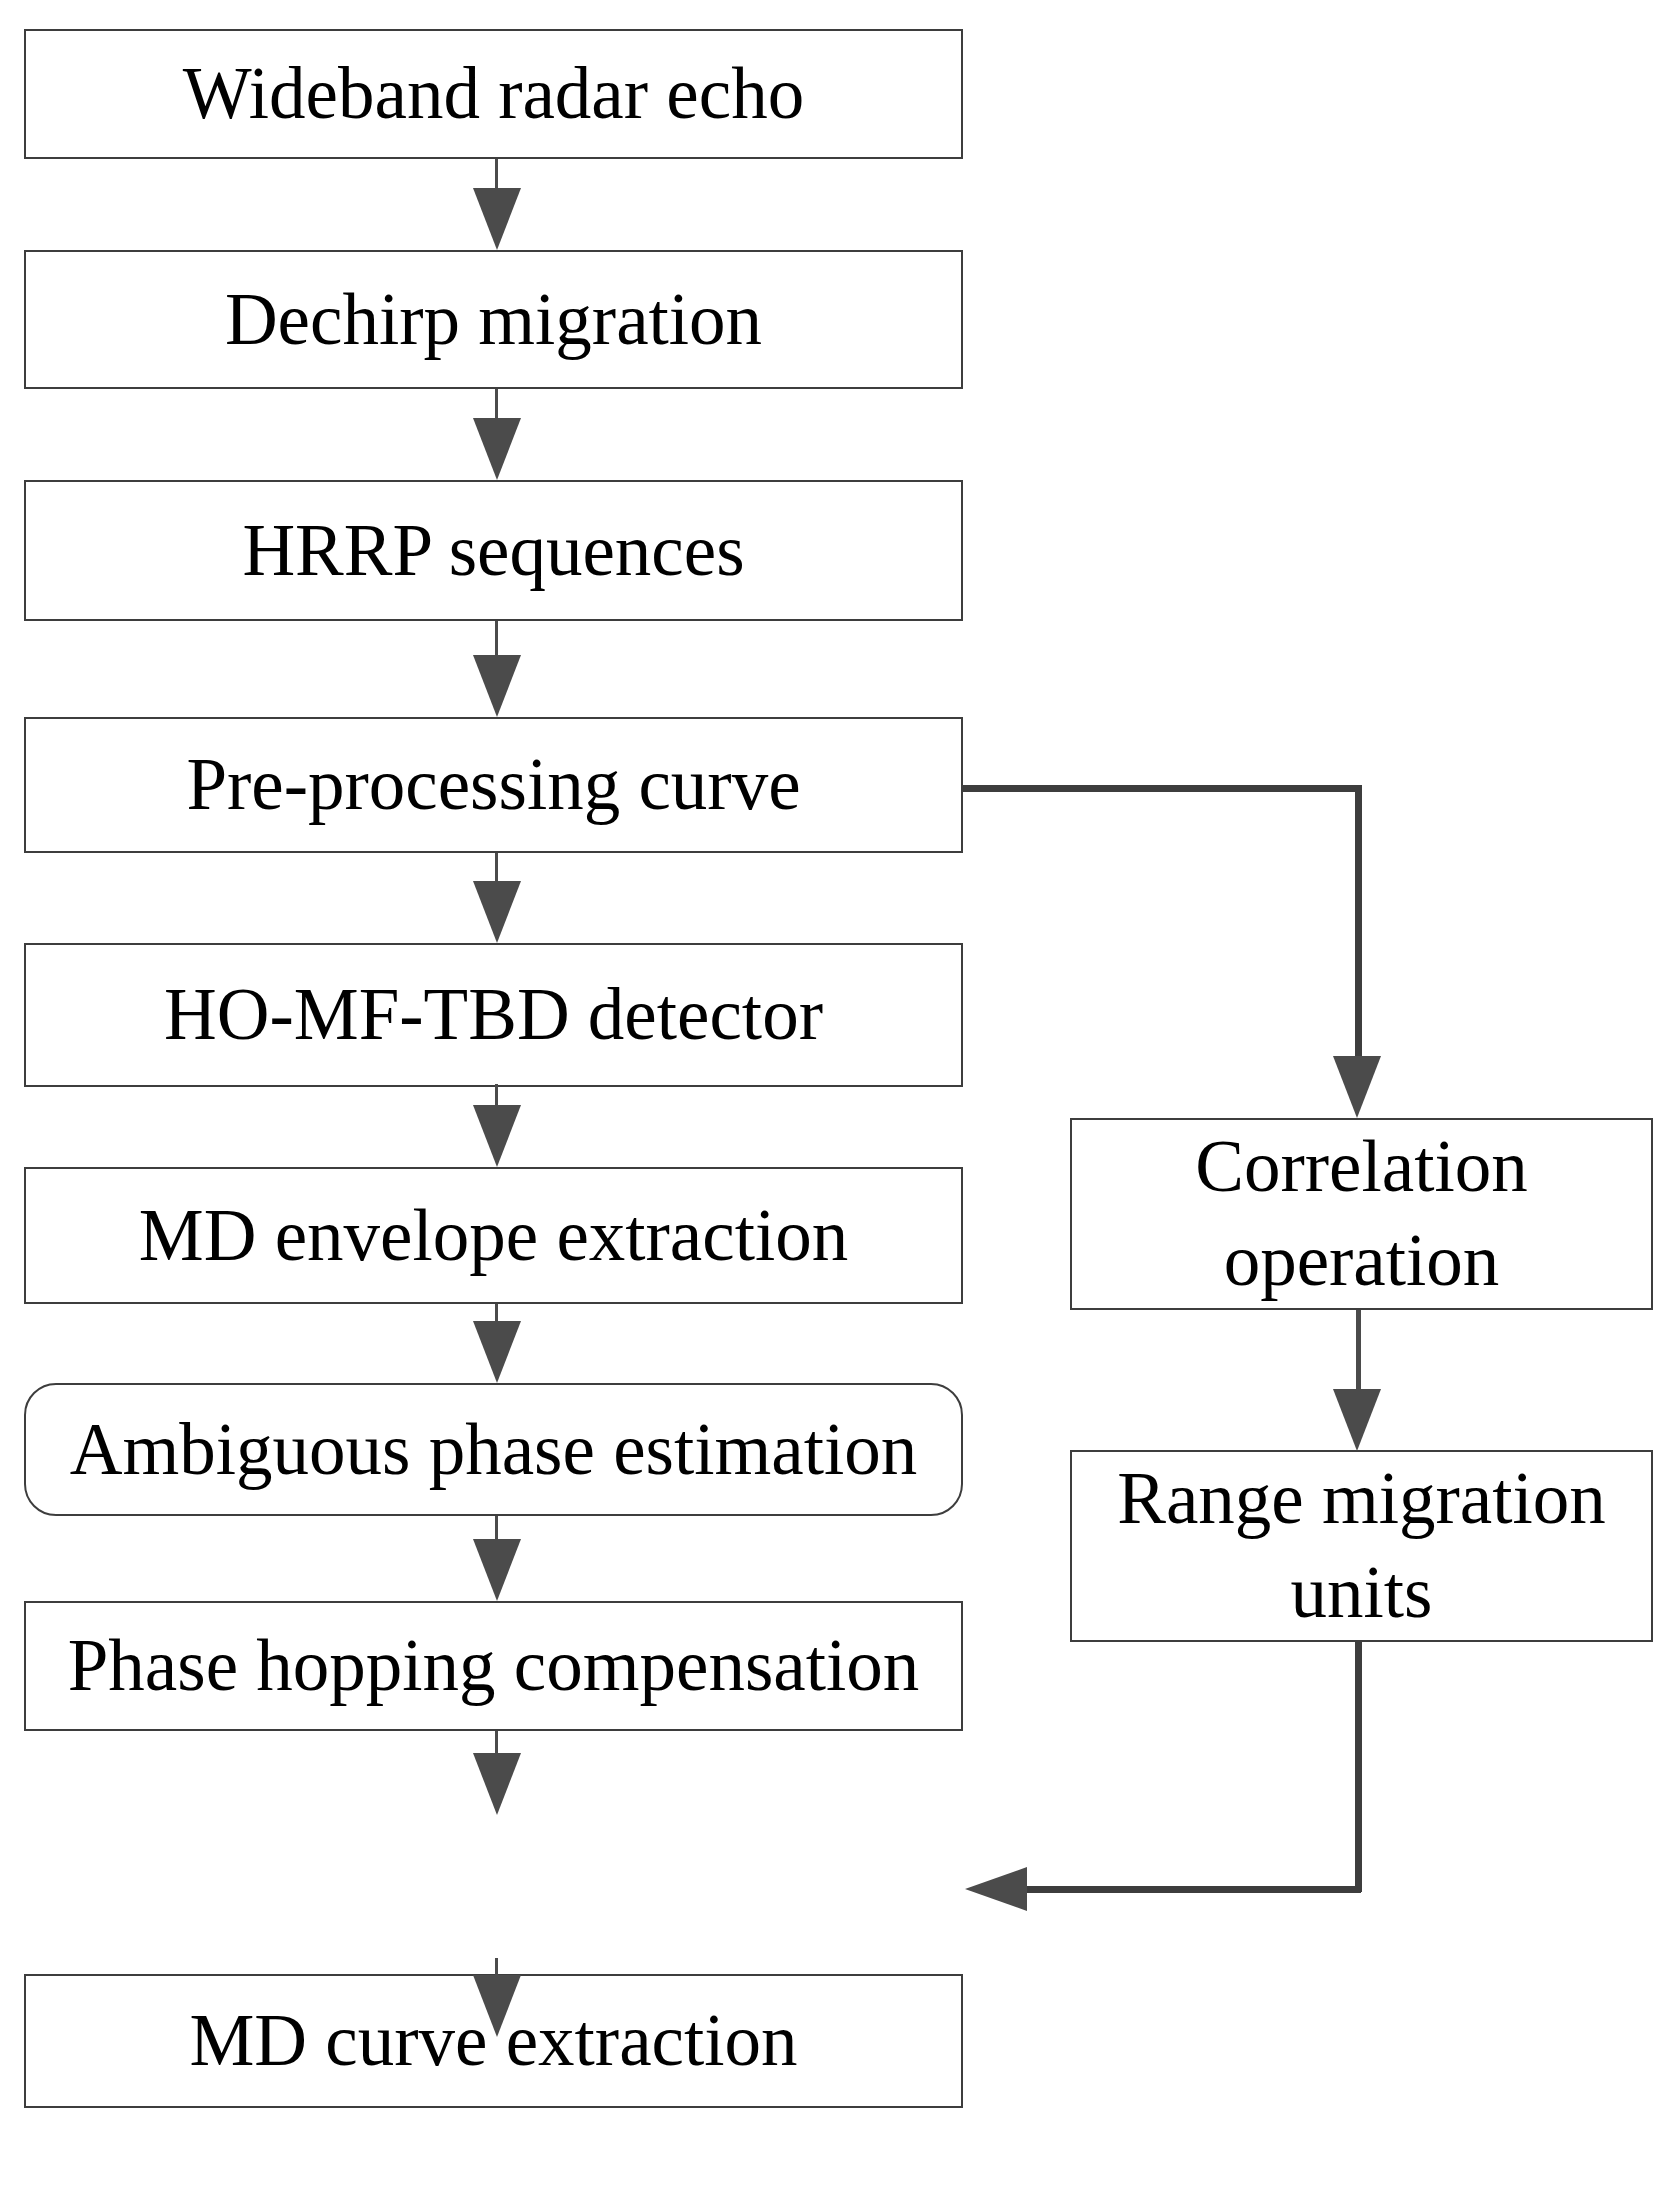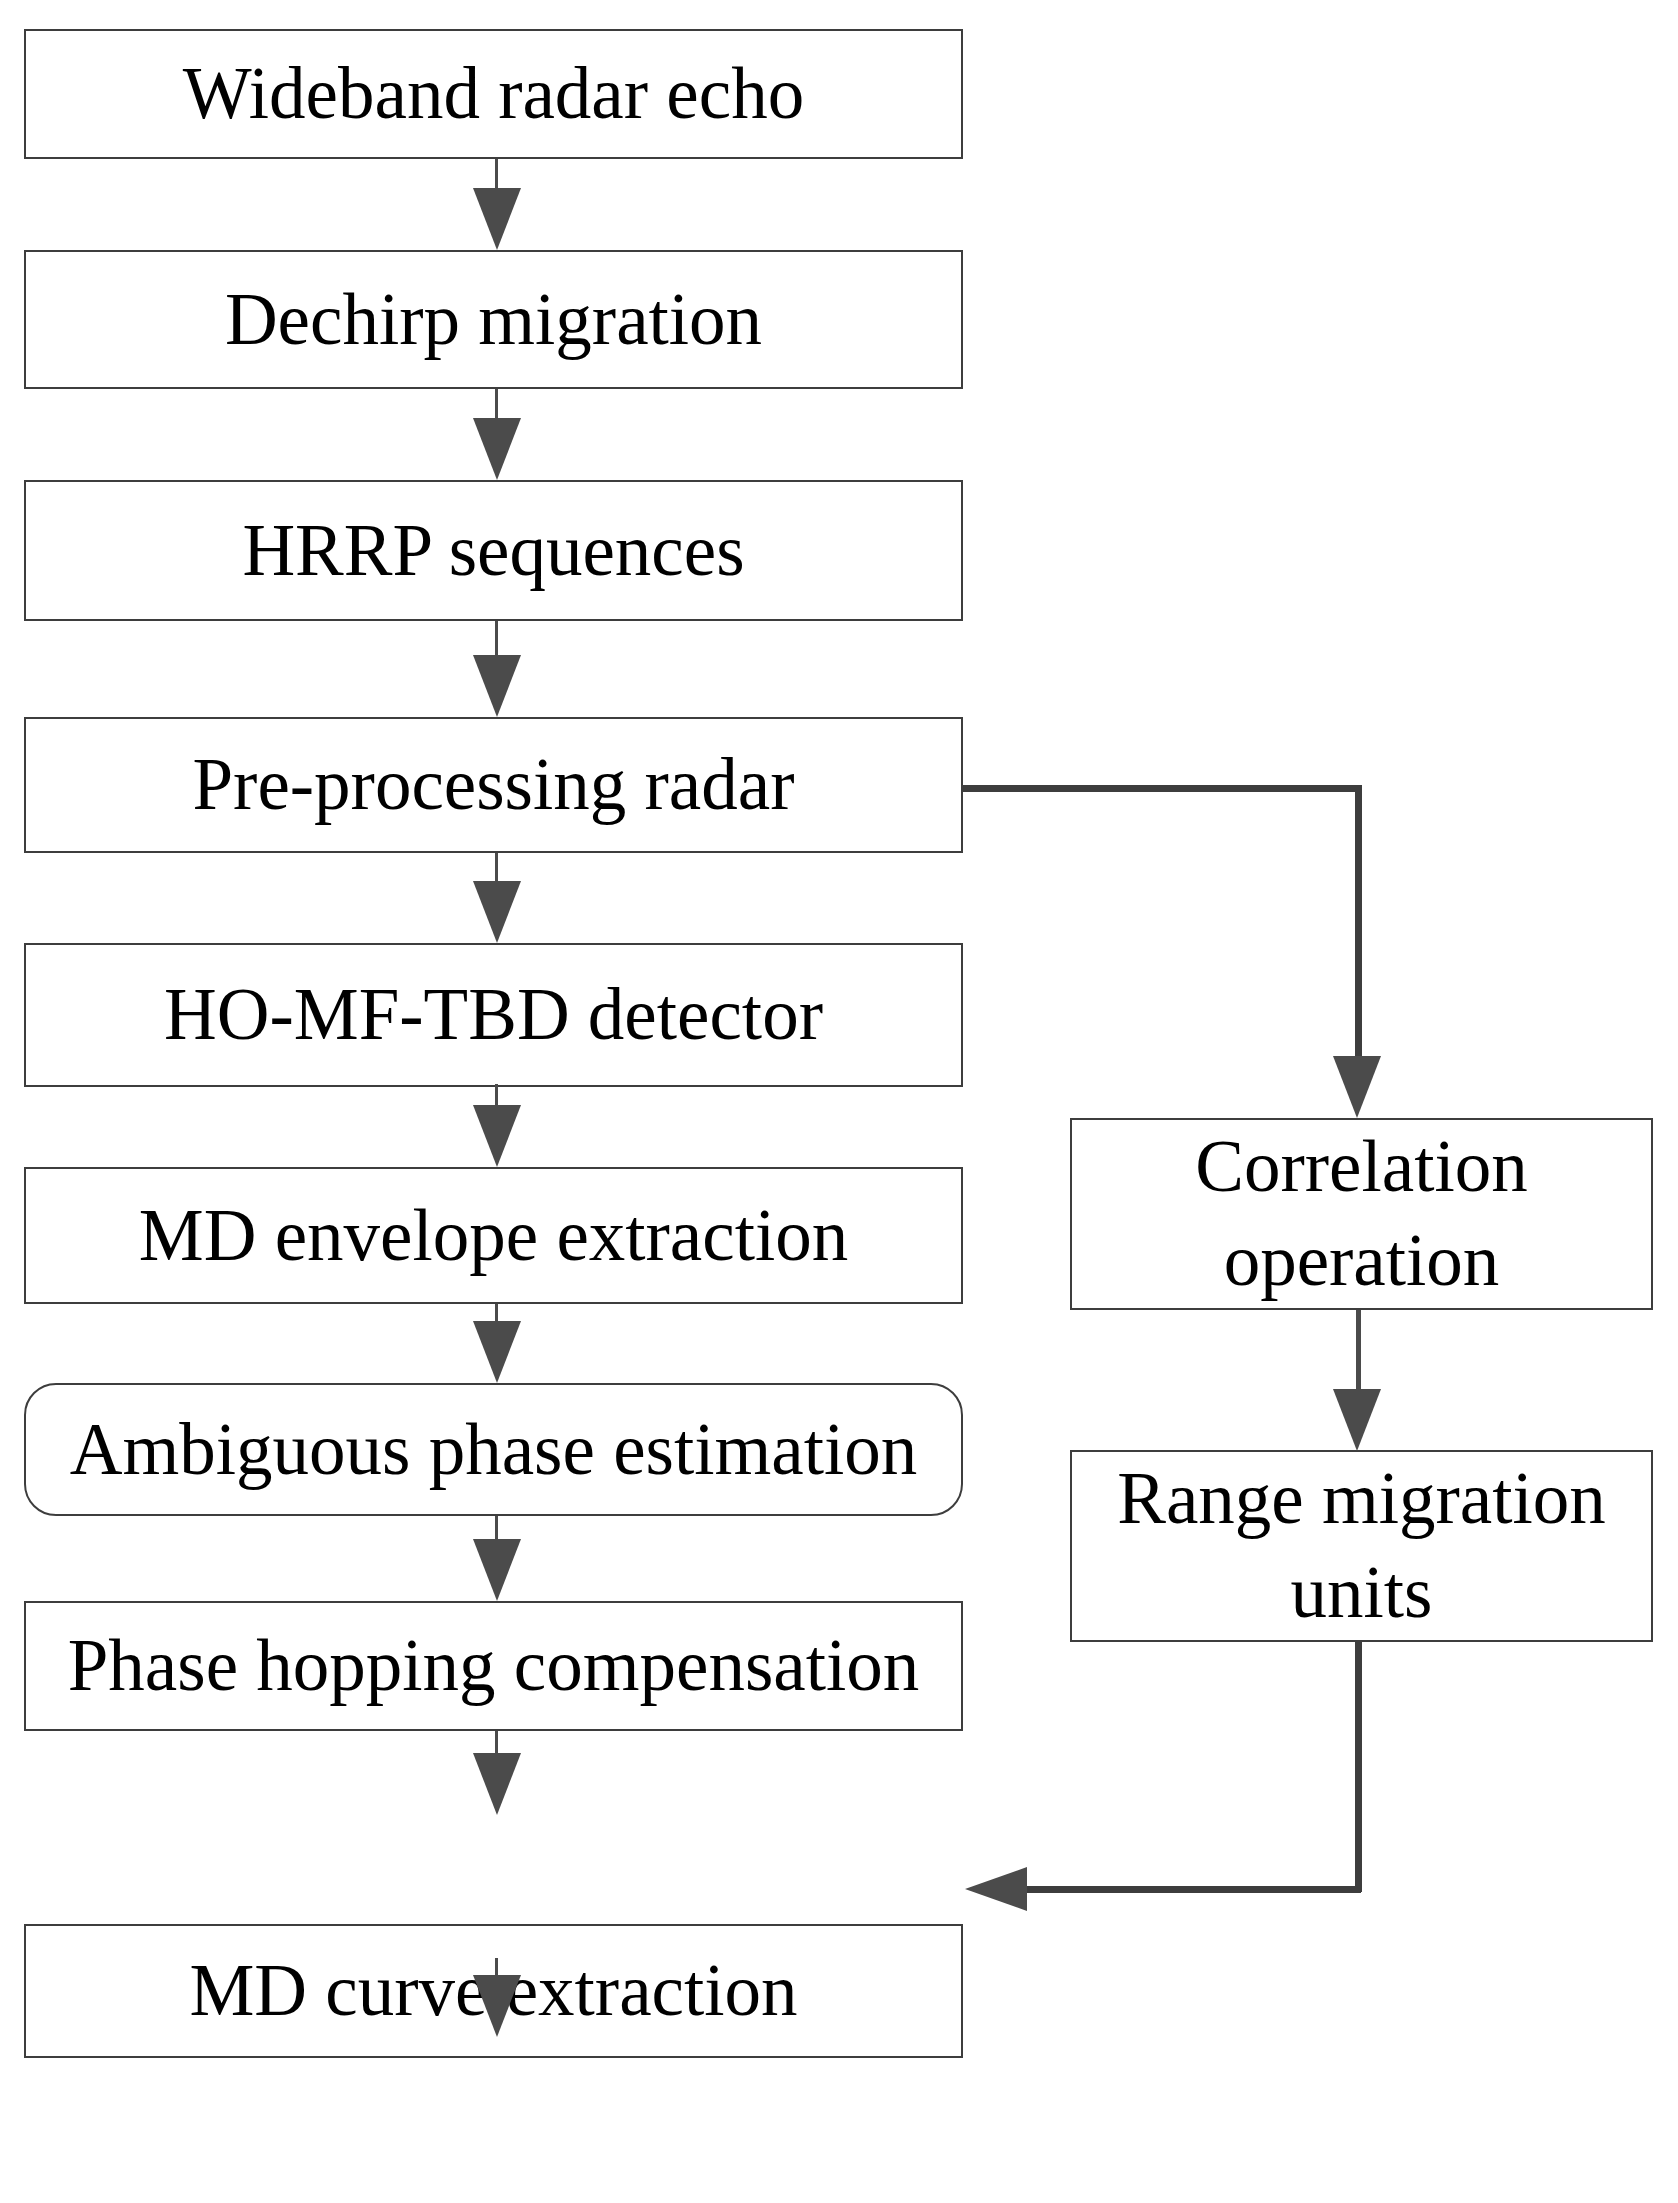--- a/index.html
+++ b/index.html
@@ -36,21 +36,21 @@
   .box.branch{left:1070px;width:583px;}
   .b1{top:29px;height:130px;}
   .b2{top:250px;height:139px;}
   .b3{top:480px;height:141px;}
   .b4{top:717px;height:136px;}
   .b5{top:943px;height:144px;}
   .b6{top:1167px;height:137px;}
   .b7{top:1383px;height:133px;border-radius:32px;}
   .b8{top:1601px;height:130px;}
   .b9{top:1816px;height:142px;}
-  .b10{top:1924px;height:134px;}
+  .b10{top:1974px;height:134px;}
   .rb1{top:1118px;height:192px;}
   .rb2{top:1450px;height:192px;}
   .box .line{display:block;}
 
   
   .varrow{
     position:absolute;
     left:472px;
     width:49px;
     display:flex;
@@ -104,21 +104,21 @@
   <div class="box main b1">
     <span>Wideband radar echo</span>
   </div>
   <div class="box main b2">
     <span>Dechirp migration</span>
   </div>
   <div class="box main b3">
     <span>HRRP sequences</span>
   </div>
   <div class="box main b4">
-    <span>Pre-processing radar</span>
+    <span>Pre-processing curve</span>
   </div>
   <div class="box main b5">
     <span>HO-MF-TBD detector</span>
   </div>
   <div class="box main b6">
     <span>MD envelope extraction</span>
   </div>
   <div class="box main b7">
     <span>Ambiguous phase estimation</span>
   </div>

